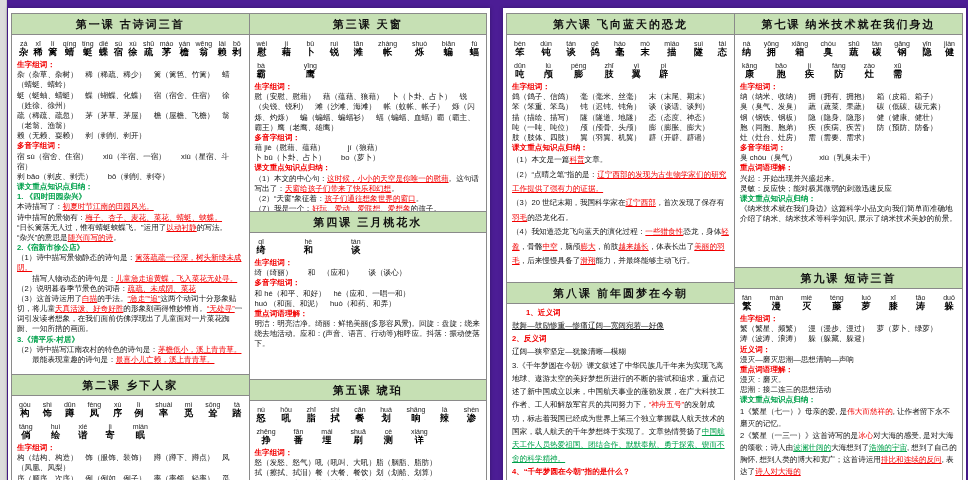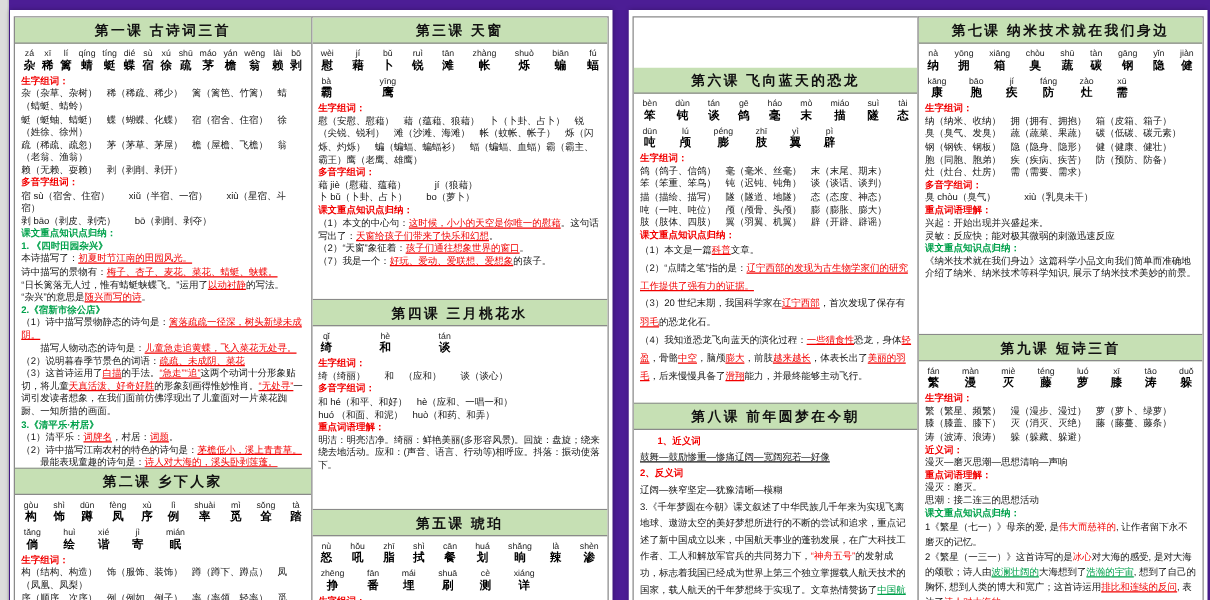--- a/index.html
+++ b/index.html
@@ -108,23 +108,22 @@
             <div class="ln"><span>本诗描写了：</span><span class="s-ru">初夏时节江南的田园风光。</span></div>
             <div class="ln"><span>诗中描写的景物有：</span><span class="s-ru">梅子、杏子、麦花、菜花、蜻蜓、蛱蝶。</span></div>
             <div class="ln"><span>“日长篱落无人过，惟有蜻蜓蛱蝶飞。”运用了</span><span class="s-ru">以动衬静</span><span>的写法。</span></div>
             <div class="ln"><span>“杂兴”的意思是</span><span class="s-ru">随兴而写的诗</span><span>。</span></div>
             <div class="ln"><span class="s-gb">2.《宿新市徐公店》</span></div>
             <div class="ln"><span>（1）诗中描写景物静态的诗句是：</span><span class="s-ru">篱落疏疏一径深，树头新绿未成阴。</span></div>
             <div class="ln"><span>　　描写人物动态的诗句是：</span><span class="s-ru">儿童急走追黄蝶，飞入菜花无处寻。</span></div>
             <div class="ln"><span>（2）说明暮春季节景色的词语：</span><span class="s-ru">疏疏、未成阴、菜花</span></div>
             <div class="ln"><span>（3）这首诗运用了</span><span class="s-ru">白描</span><span>的手法。</span><span class="s-ru">“急走”“追”</span><span>这两个动词十分形象贴切，将儿童</span><span class="s-ru">天真活泼、好奇好胜</span><span>的形象刻画得惟妙惟肖。</span><span class="s-ru">“无处寻”</span><span>一词引发读者想象，在我们面前仿佛浮现出了儿童面对一片菜花踟蹰、一知所措的画面。</span></div>
             <div class="ln"><span class="s-gb">3.《清平乐·村居》</span></div>
-            <div class="ln"><span>（1）清平乐：</span><span class="s-ru">词牌名</span><span>，村居：</span><span class="s-ru">词题</span><span>。</span></div>
             <div class="ln"><span>（2）诗中描写江南农村的特色的诗句是：</span><span class="s-ru">茅檐低小，溪上青青草。</span></div>
-            <div class="ln"><span>　　最能表现童趣的诗句是：</span><span class="s-ru">诗人对大海的，溪头卧剥莲蓬。</span></div>
+            <div class="ln"><span>　　最能表现童趣的诗句是：</span><span class="s-ru">最喜小儿亡赖，溪上青青草。</span></div>
           </div>
         </div>
         <div class="sec grow">
           <div class="sec-h">第二课 乡下人家</div>
           <div class="sec-b">
             <div class="py" style="justify-content: space-between;">
               <span class="pyc">
                 <span class="pyp">gòu</span>
                 <span class="pyz">构</span>
               </span>
@@ -187,21 +186,21 @@
                 <span class="pyz">眠</span>
               </span>
             </div>
             <div class="ln"><span class="s-rb">生字组词：</span></div>
             <div class="ln"><span>构（结构、构造）　饰（服饰、装饰）　蹲（蹲下、蹲点）　凤（凤凰、凤梨）</span></div>
             <div class="ln"><span>序（顺序、次序）　例（例如、例子）　率（率领、轻率）　觅（觅食、寻觅）</span></div>
           </div>
         </div>
       </div>
     <div class="col">
-        <div class="sec" style="height: 225px;">
+        <div class="sec" style="height: 197px;">
           <div class="sec-h">第三课 天窗</div>
           <div class="sec-b">
             <div class="py" style="justify-content: space-between;">
               <span class="pyc">
                 <span class="pyp">wèi</span>
                 <span class="pyz">慰</span>
               </span>
               <span class="pyc">
                 <span class="pyp">jí</span>
                 <span class="pyz">藉</span>
@@ -352,21 +351,21 @@
             <div class="ln"><span class="s-rb">生字组词：</span></div>
             <div class="ln"><span>怒（发怒、怒气）吼（吼叫、大吼）脂（胭脂、脂肪）</span></div>
             <div class="ln"><span>拭（擦拭、拭泪）餐（大餐、餐饮）划（划船、划算）</span></div>
             <div class="ln"><span>晌（晌午、半晌）辣（辣椒、火辣）渗（渗水、渗出）</span></div>
           </div>
         </div>
       </div>
   </div>
   <div class="page" id="page2">
     <div class="col">
-        <div class="sec" style="height: 268px; margin-top: 40px;">
+        <div class="sec" style="height: 268px;">
           <div class="sec-h">第六课 飞向蓝天的恐龙</div>
           <div class="sec-b">
             <div class="py" style="justify-content: space-between;">
               <span class="pyc">
                 <span class="pyp">bèn</span>
                 <span class="pyz">笨</span>
               </span>
               <span class="pyc">
                 <span class="pyp">dùn</span>
                 <span class="pyz">钝</span>
@@ -567,21 +566,20 @@
                 <span class="pyp">tāo</span>
                 <span class="pyz">涛</span>
               </span>
               <span class="pyc">
                 <span class="pyp">duǒ</span>
                 <span class="pyz">躲</span>
               </span>
             </div>
             <div class="ln"><span class="s-rb">生字组词：</span></div>
             <div class="ln"><span>繁（繁星、频繁）　漫（漫步、漫过）　萝（萝卜、绿萝）</span></div>
-            <div class="ln"><span>膝（膝盖、膝下）　灭（消灭、灭绝）　藤（藤蔓、藤条）</span></div>
             <div class="ln"><span>涛（波涛、浪涛）　躲（躲藏、躲避）</span></div>
             <div class="ln"><span class="s-rb">近义词：</span></div>
             <div class="ln"><span>漫灭—磨灭思潮—思想清响—声响</span></div>
             <div class="ln"><span class="s-rb">重点词语理解：</span></div>
             <div class="ln"><span>漫灭：磨灭。</span></div>
             <div class="ln"><span>思潮：接二连三的思想活动</span></div>
             <div class="ln"><span class="s-gb">课文重点知识点归纳：</span></div>
             <div class="ln" style="line-height: 1.6;"><span>1《繁星（七一）》母亲的爱, 是</span><span class="s-r">伟大而慈祥的</span><span>, 让作者留下永不磨灭的记忆。</span></div>
             <div class="ln" style="line-height: 1.6;"><span>2《繁星（一三一）》这首诗写的是</span><span class="s-r">冰心</span><span>对大海的感受, 是对大海的颂歌；诗人由</span><span class="s-gu">波澜壮阔的</span><span>大海想到了</span><span class="s-gu">浩瀚的宇宙</span><span>, 想到了自己的胸怀, 想到人类的博大和宽广；这首诗运用</span><span class="s-ru">排比和连续的反问</span><span>, 表达了</span><span class="s-ru">诗人对大海的</span></div>
           </div>

